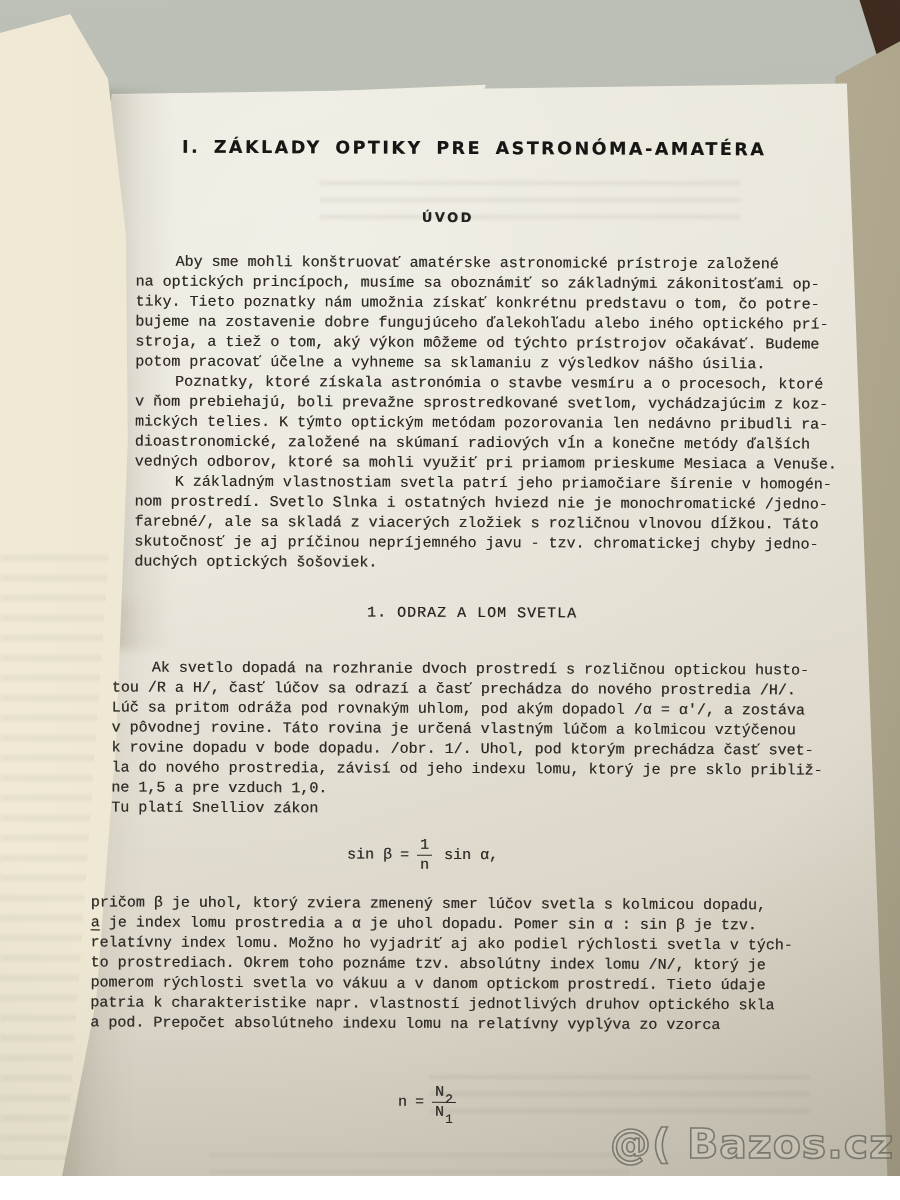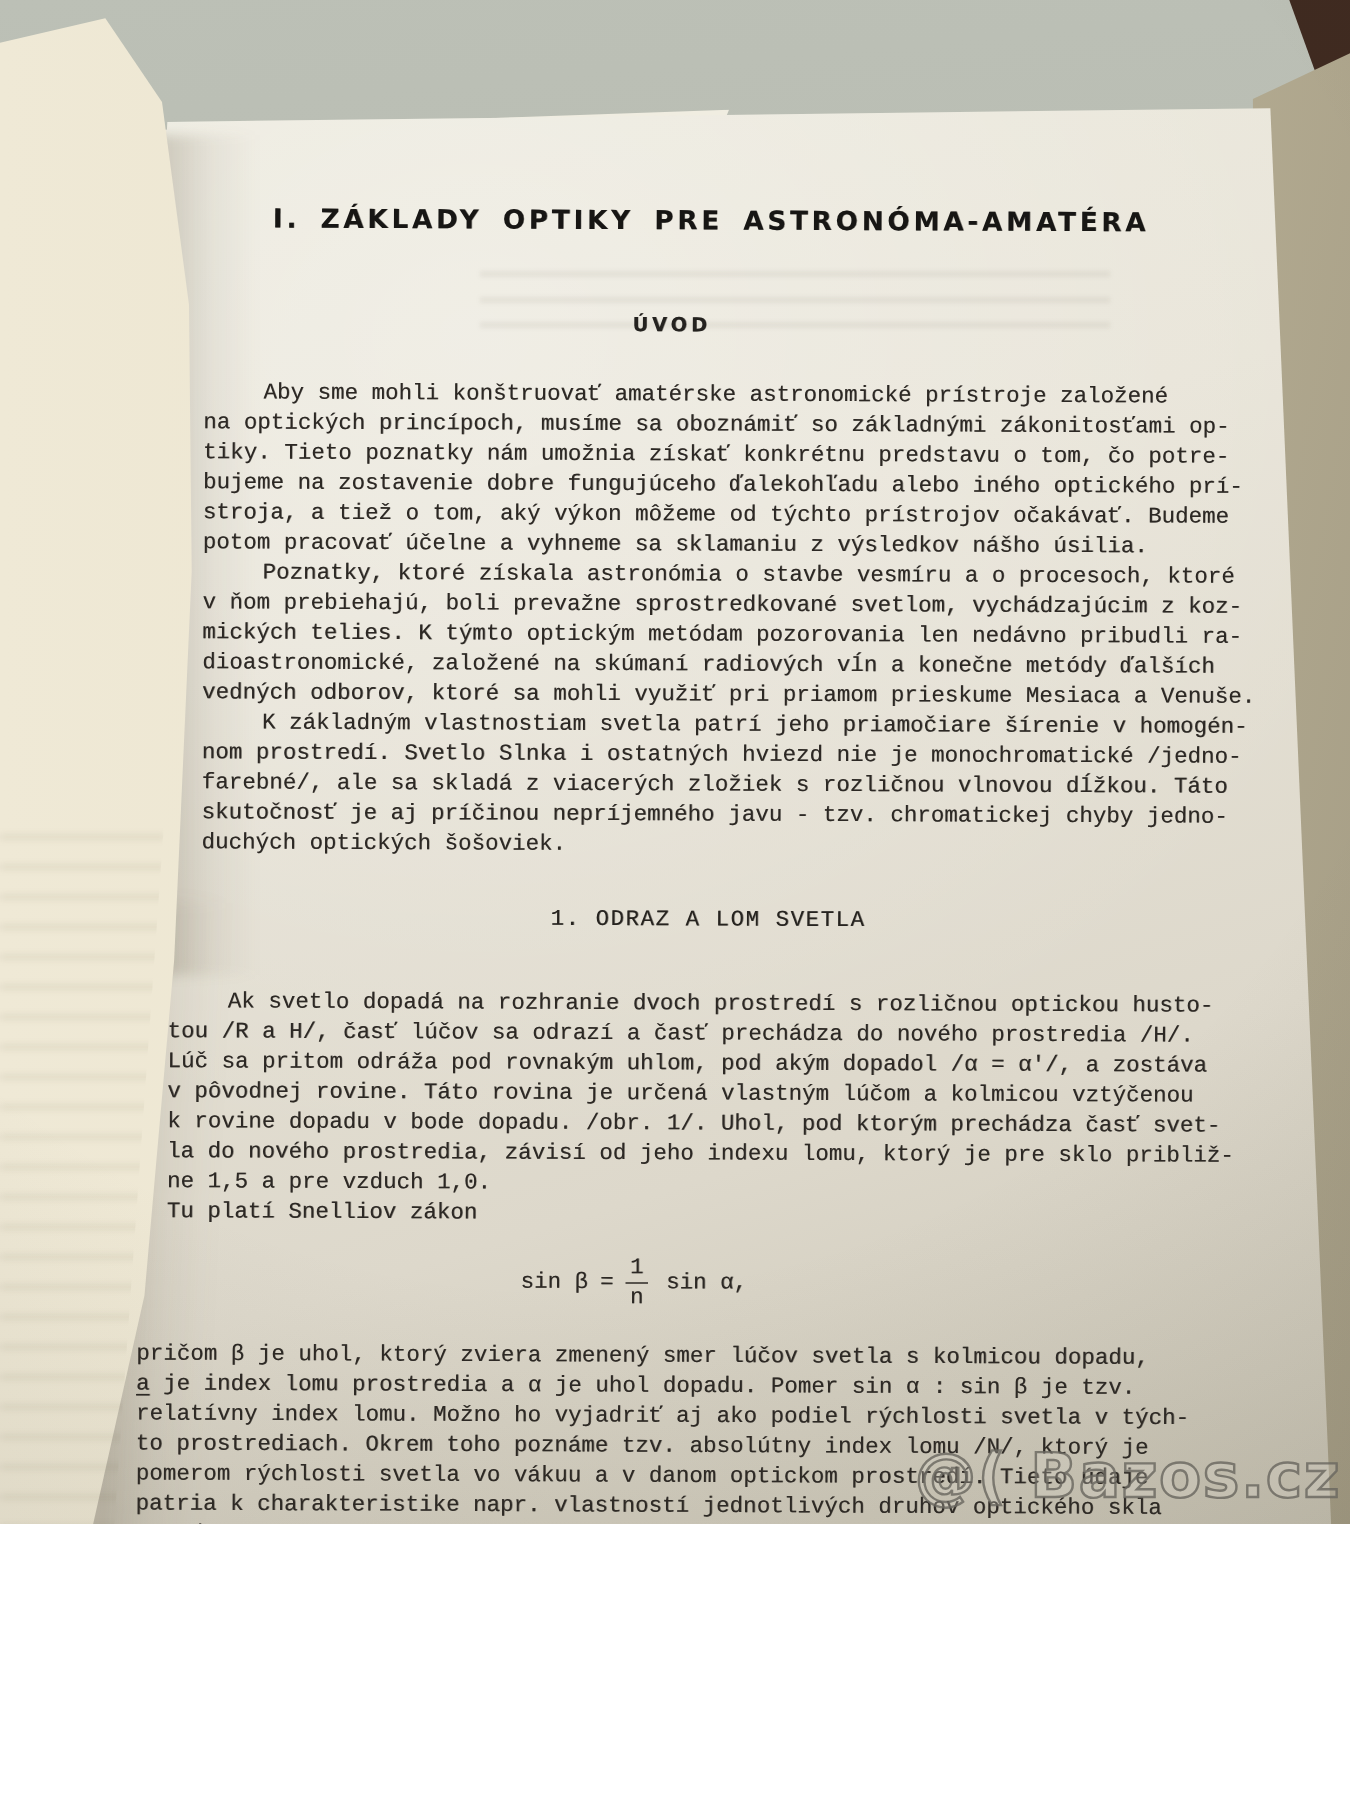--- a/index.html
+++ b/index.html
@@ -1,16 +1,16 @@
 <!DOCTYPE html>
 <html><head>
 <meta charset="utf-8">
 <style>
   html,body{margin:0;padding:0;}
-  .scene{position:relative;width:900px;height:1016px;overflow:hidden;
+  .scene{position:relative;width:900px;height:1176px;overflow:hidden;
          font-family:"Liberation Mono","DejaVu Sans Mono",monospace;background:#b6bab0;}
 
   
   .wall{position:absolute;inset:0;
         background:linear-gradient(175deg,#bcc0b6 0%,#b6bab0 45%,#a9aba1 80%,#a09f96 100%);}
   .corner-brown{position:absolute;inset:0;
         background:linear-gradient(250deg,#3f2a20 30%,#5c4430 70%,#7a6a3e 96%,#8f813f 100%);
         clip-path:polygon(95.5% 0,100% 0,100% 11%);}
   
   .edge-strip{position:absolute;inset:0;

